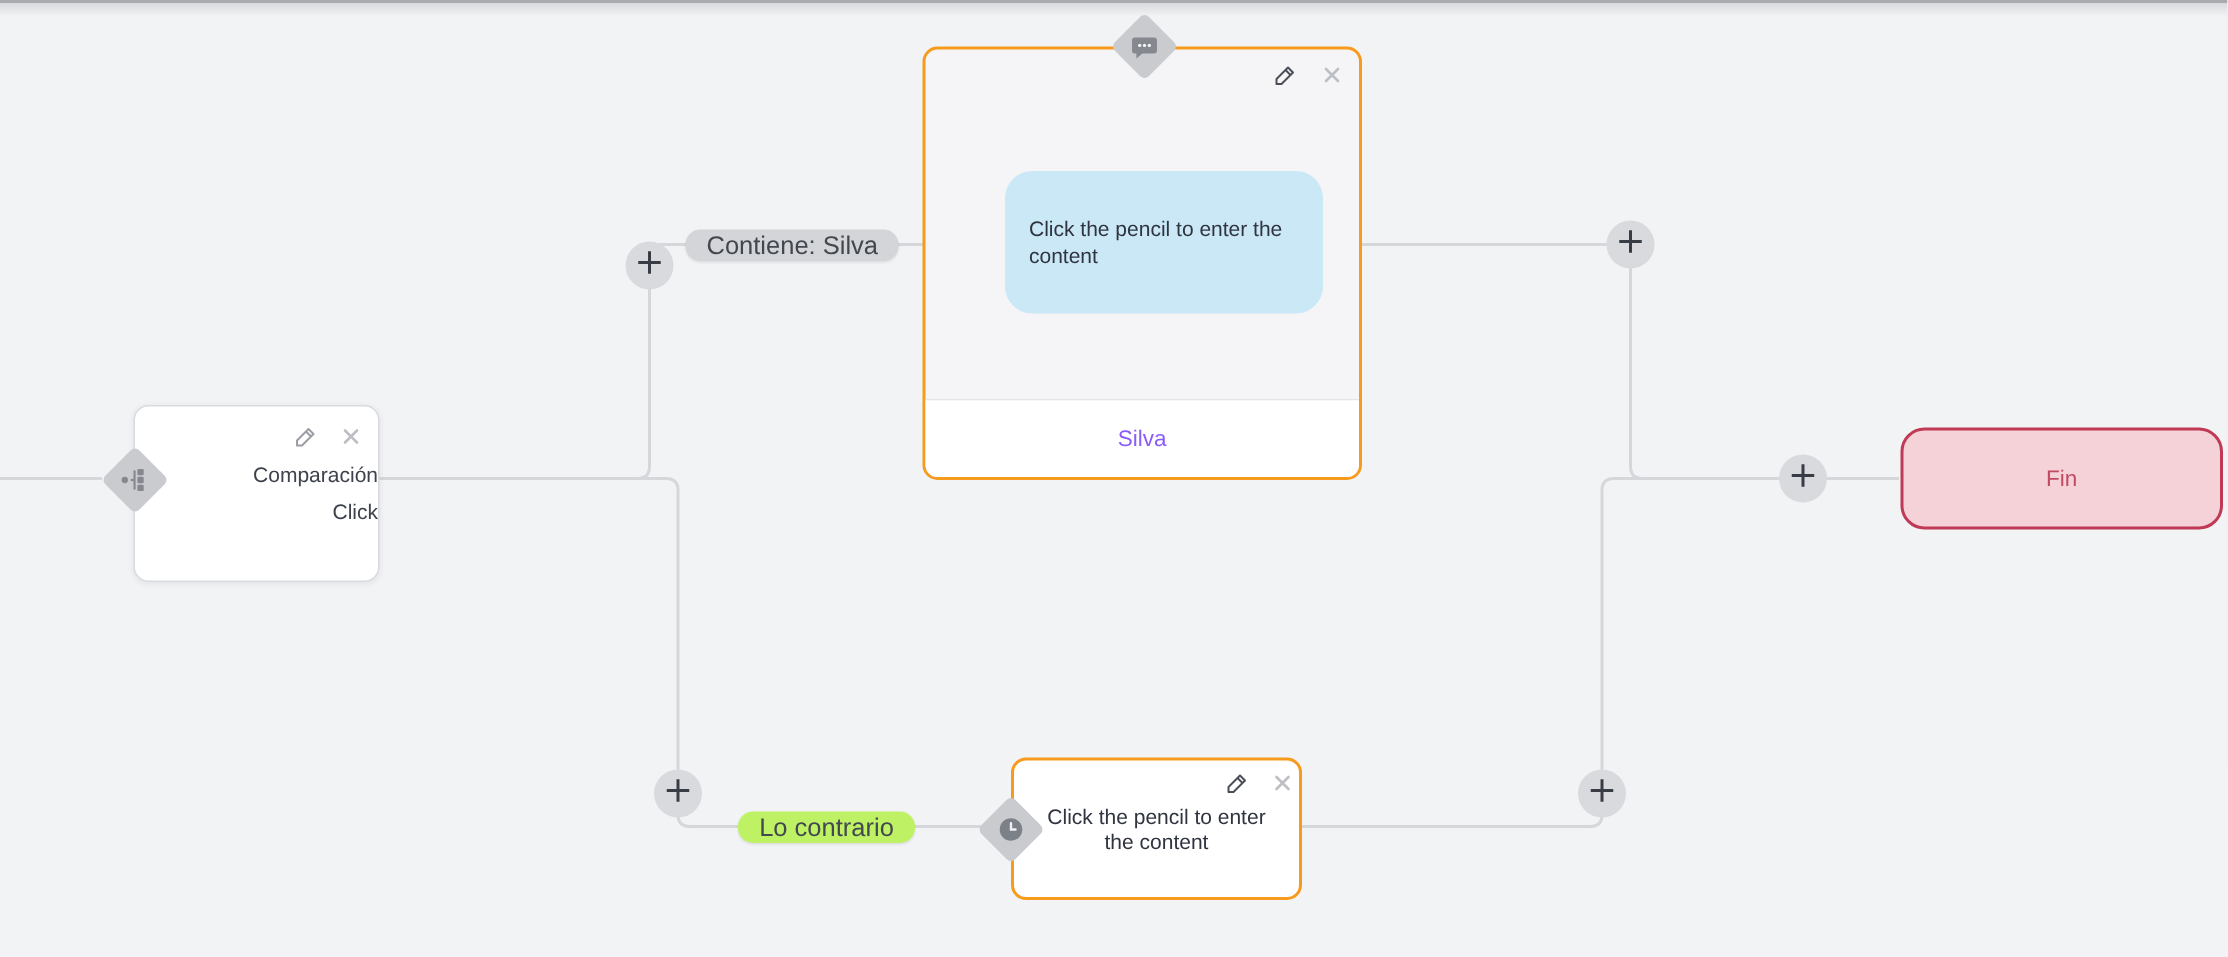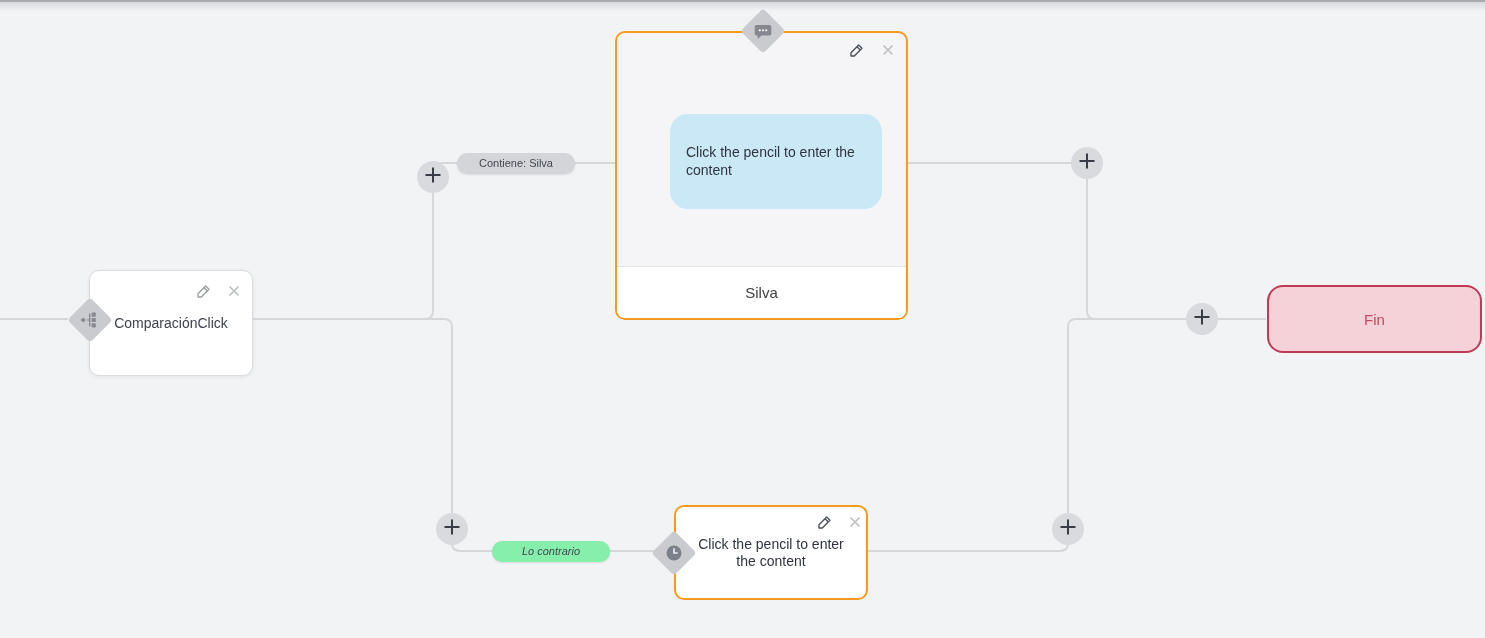--- a/index.html
+++ b/index.html
@@ -16,43 +16,43 @@
   
   .wires{position:absolute;top:0;left:0;z-index:1;}
 
   
   .plus-btn{position:absolute;width:32px;height:32px;border-radius:50%;background:#d8dadd;
     display:flex;align-items:center;justify-content:center;z-index:3;cursor:pointer;}
   .plus-btn svg{width:18px;height:18px;stroke:#383c45;stroke-width:2;fill:none;}
 
   
   .pill{position:absolute;height:21px;line-height:21px;border-radius:10px;
-    font-size:11px;color:#43474f;text-align:center;z-index:2;padding:0 14px;
+    font-size:17px;color:#43474f;text-align:center;z-index:2;padding:0 14px;
     box-shadow:0 1px 2px rgba(0,0,0,0.10);white-space:nowrap;}
   .pill.gray{background:#d3d5d9;}
-  .pill.white{background:#86efac;font-style:italic;}
+  .pill.white{background:#bef264;}
 
   
   .node{position:absolute;border-radius:10px;z-index:4;box-sizing:border-box;}
   .node .edit-box{position:absolute;width:16px;height:16px;cursor:pointer;}
   .node .edit-box svg{width:16px;height:16px;}
 
-  .condition-node{left:89px;top:270px;width:164px;height:106px;background:#ffffff;
+  .condition-node{left:89px;top:270px;width:164px;height:118px;background:#ffffff;
     border:1px solid #d9dbdf;box-shadow:0 1px 4px rgba(0,0,0,0.07);
-    display:flex;flex-direction:row;align-items:center;justify-content:center;}
+    display:flex;flex-direction:column;align-items:flex-end;justify-content:center;}
   .condition-node .line{font-size:14px;color:#3d424c;line-height:25px;}
 
   .message-node{left:615px;top:31px;width:293px;height:289px;background:#f5f5f7;
     border:2px solid #f79b1e;}
   .bubble{position:absolute;left:53px;top:81px;width:212px;height:95px;border-radius:18px;
     background:#cae8f6;display:flex;align-items:center;box-sizing:border-box;padding:12px 16px;
     font-size:14px;line-height:1.25;color:#2f3440;}
   .msg-footer{position:absolute;left:0;right:0;bottom:0;height:51px;background:#ffffff;
     border-top:1px solid #e3e4e7;border-radius:0 0 8px 8px;
-    display:flex;align-items:center;justify-content:center;font-size:15px;color:#404040;}
+    display:flex;align-items:center;justify-content:center;font-size:15px;color:#8b5cf6;}
 
   .action-node{left:674px;top:505px;width:194px;height:95px;background:#ffffff;
     border:2px solid #f79b1e;display:flex;align-items:center;justify-content:center;}
   .action-node .placeholder{width:168px;text-align:center;font-size:14px;line-height:17px;color:#2f3440;}
 
   .end-node{left:1267px;top:285px;width:215px;height:68px;background:#f4d2d8;
     border:2px solid #c03a56;border-radius:16px;display:flex;align-items:center;justify-content:center;
     font-size:15px;color:#c24a63;cursor:pointer;}
 
   

